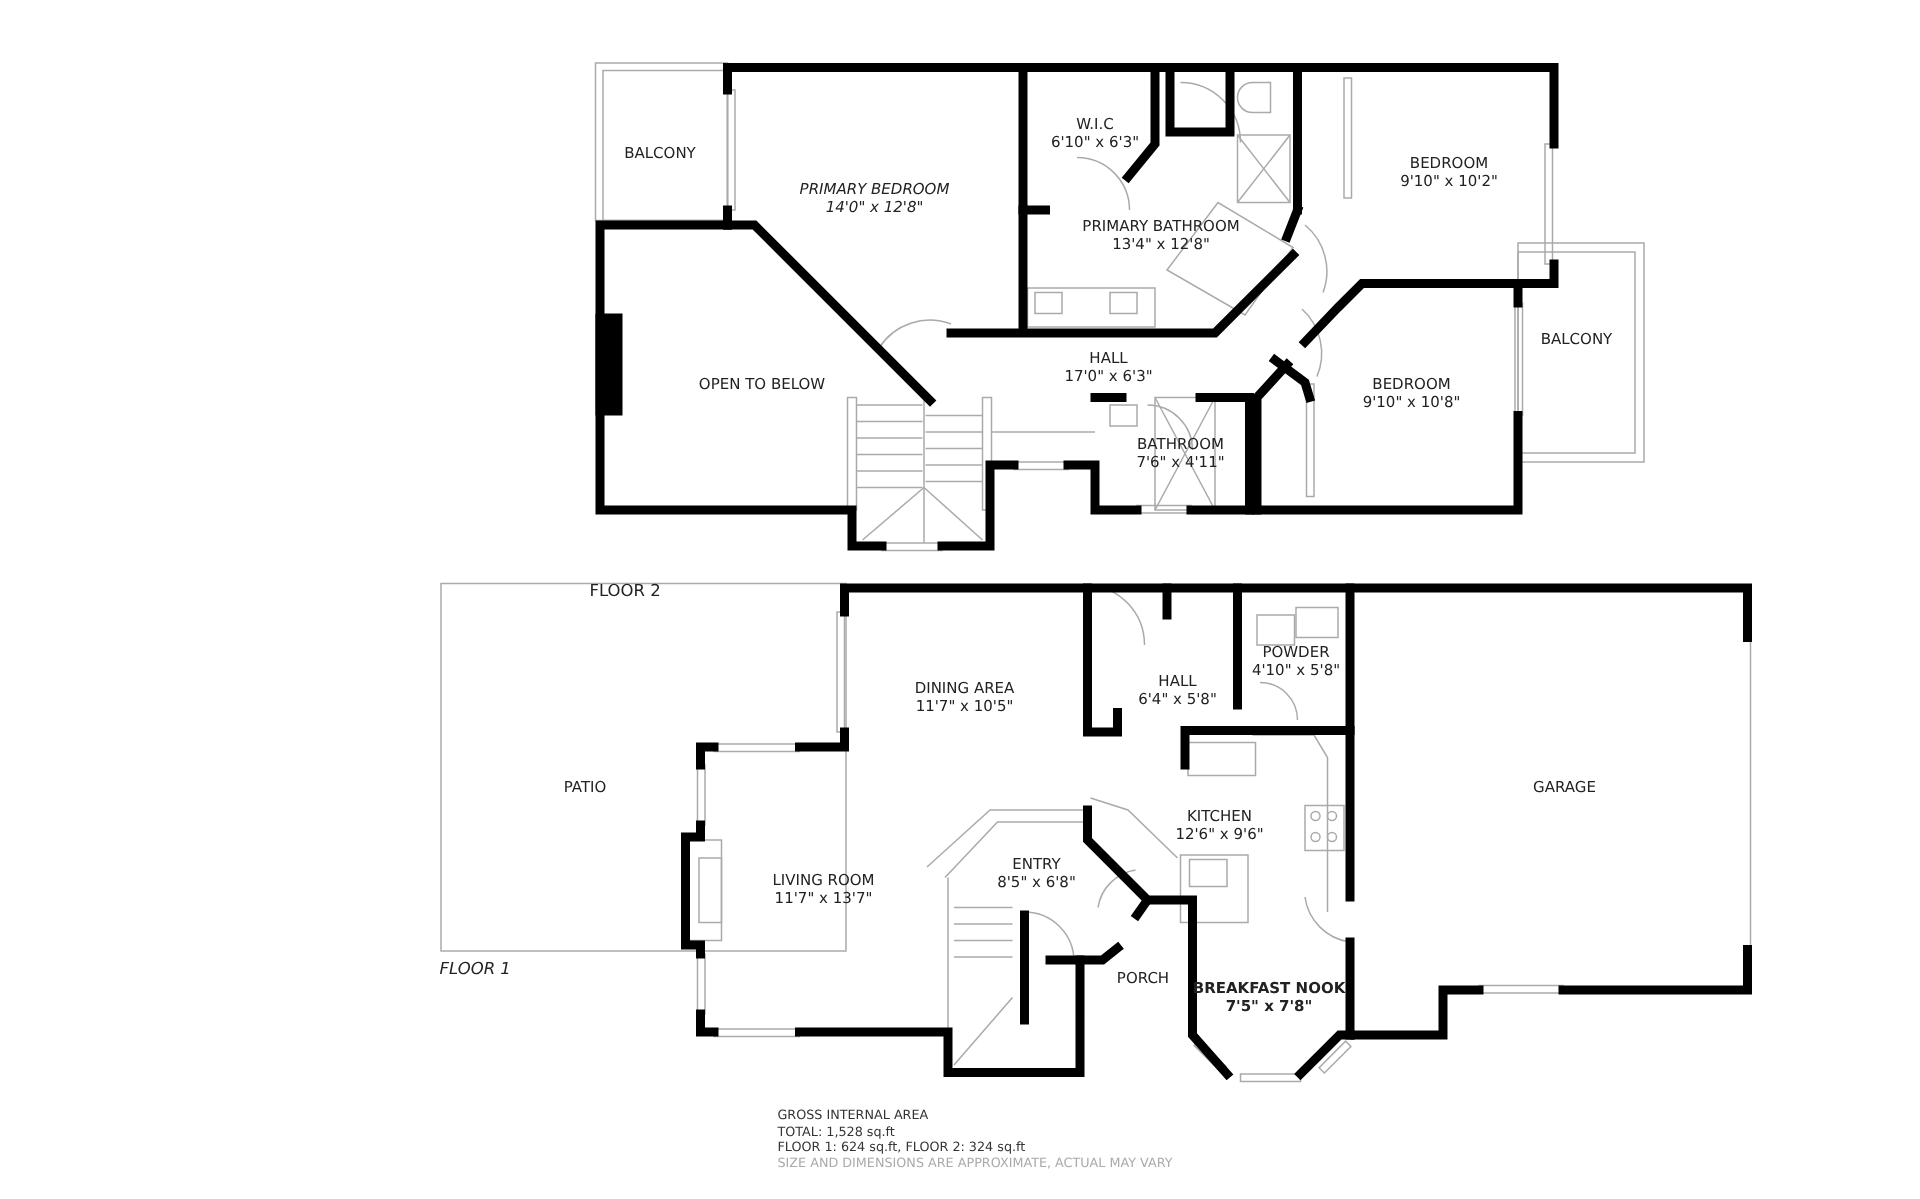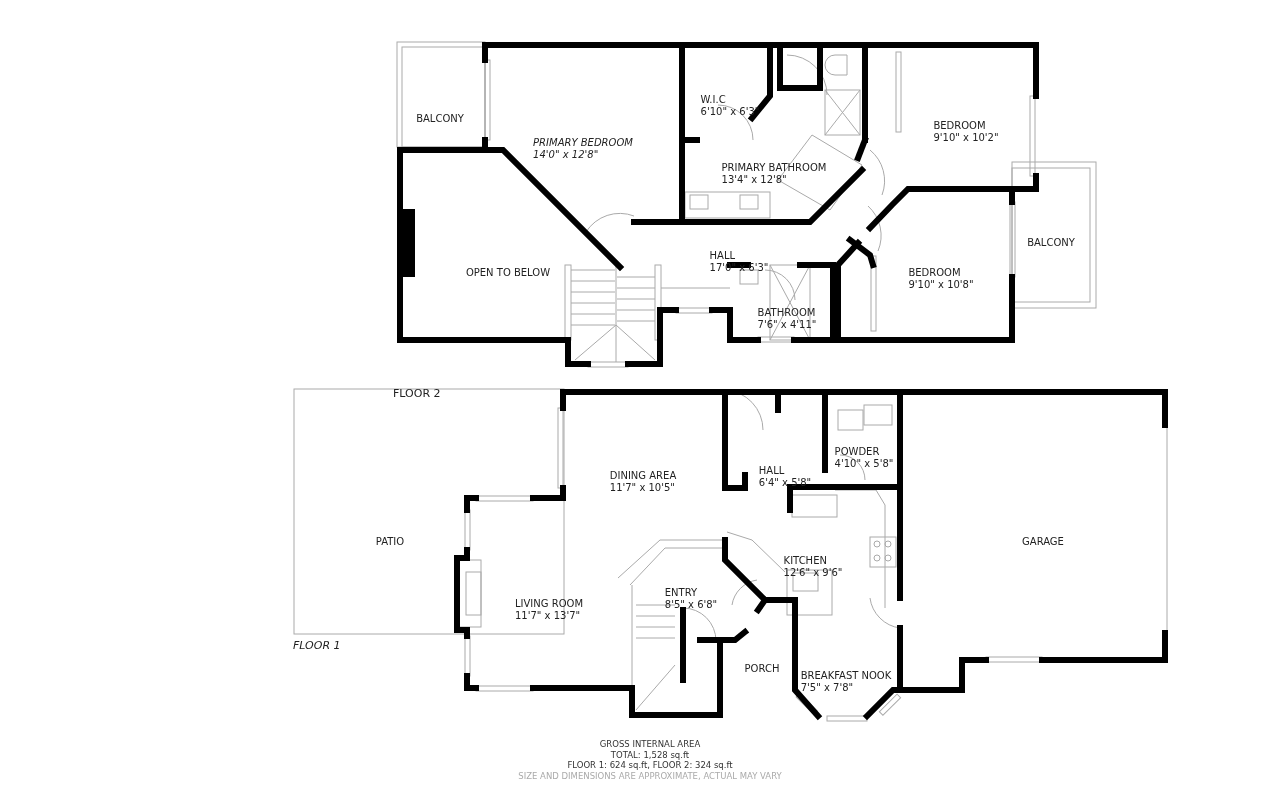--- a/index.html
+++ b/index.html
@@ -1,21 +1,21 @@
 <!DOCTYPE html>
 <html><head>
 <meta charset="utf-8">
 <style>
   html, body { margin:0; padding:0; background:#ffffff; }
   body { width:1280px; height:799px; position:relative; overflow:hidden; font-family:"DejaVu Sans", sans-serif; }
   svg#plan { position:absolute; left:0; top:0; }
-  .lbl { position:absolute; transform:translate(-50%,-50%); font-family:"DejaVu Sans", sans-serif; font-size:10px; color:#222; line-height:12px; white-space:nowrap;margin-top:16px; }
+  .lbl { position:absolute; transform:translate(-50%,-50%); text-align:center; font-family:"DejaVu Sans", sans-serif; font-size:10px; color:#222; line-height:12px; white-space:nowrap; }
   .lbl span { display:block; }
   .floor-lbl { position:absolute; font-family:"DejaVu Sans", sans-serif; font-size:11px; color:#222; }
-  .footer { position:absolute; left:650px; top:739px; transform:translateX(-50%); text-align:center; font-family:"DejaVu Sans", sans-serif; font-size:8.5px; line-height:10.5px; color:#333; white-space:nowrap; }
+  .footer { position:absolute; left:650px; top:739px; transform:translateX(-50%); font-family:"DejaVu Sans", sans-serif; font-size:8.5px; line-height:10.5px; color:#333; white-space:nowrap; }
   .footer .disc { color:#aaa; }
 </style>
 </head>
 <body>
 
 <svg id="plan" width="1280" height="799" viewBox="0 0 1280 799">
   <g fill="none" stroke="#aaa" stroke-width="1">
 
     <rect x="397" y="42" width="88" height="105"></rect>
     <rect x="402" y="47" width="83" height="100"></rect>
@@ -234,21 +234,21 @@
     <span>LIVING ROOM</span>
     <span>11'7" x 13'7"</span>
   </div>
 <div class="lbl" style="left:691px;top:583px;">
     <span>ENTRY</span>
     <span>8'5" x 6'8"</span>
   </div>
 <div class="lbl" style="left:762px;top:653px;">
     <span>PORCH</span>
   </div>
-<div class="lbl" style="left:846px;top:666px;">
+<div class="lbl" style="left:846px;top:666px;font-weight:bold;">
     <span>BREAKFAST NOOK</span>
     <span>7'5" x 7'8"</span>
   </div>
 <div class="lbl" style="left:1043px;top:526px;">
     <span>GARAGE</span>
   </div>
 <div class="floor-lbl" style="left:293px;top:639px;font-style:italic;">FLOOR 1</div>
 
 <div class="footer">
   <div>GROSS INTERNAL AREA</div>

